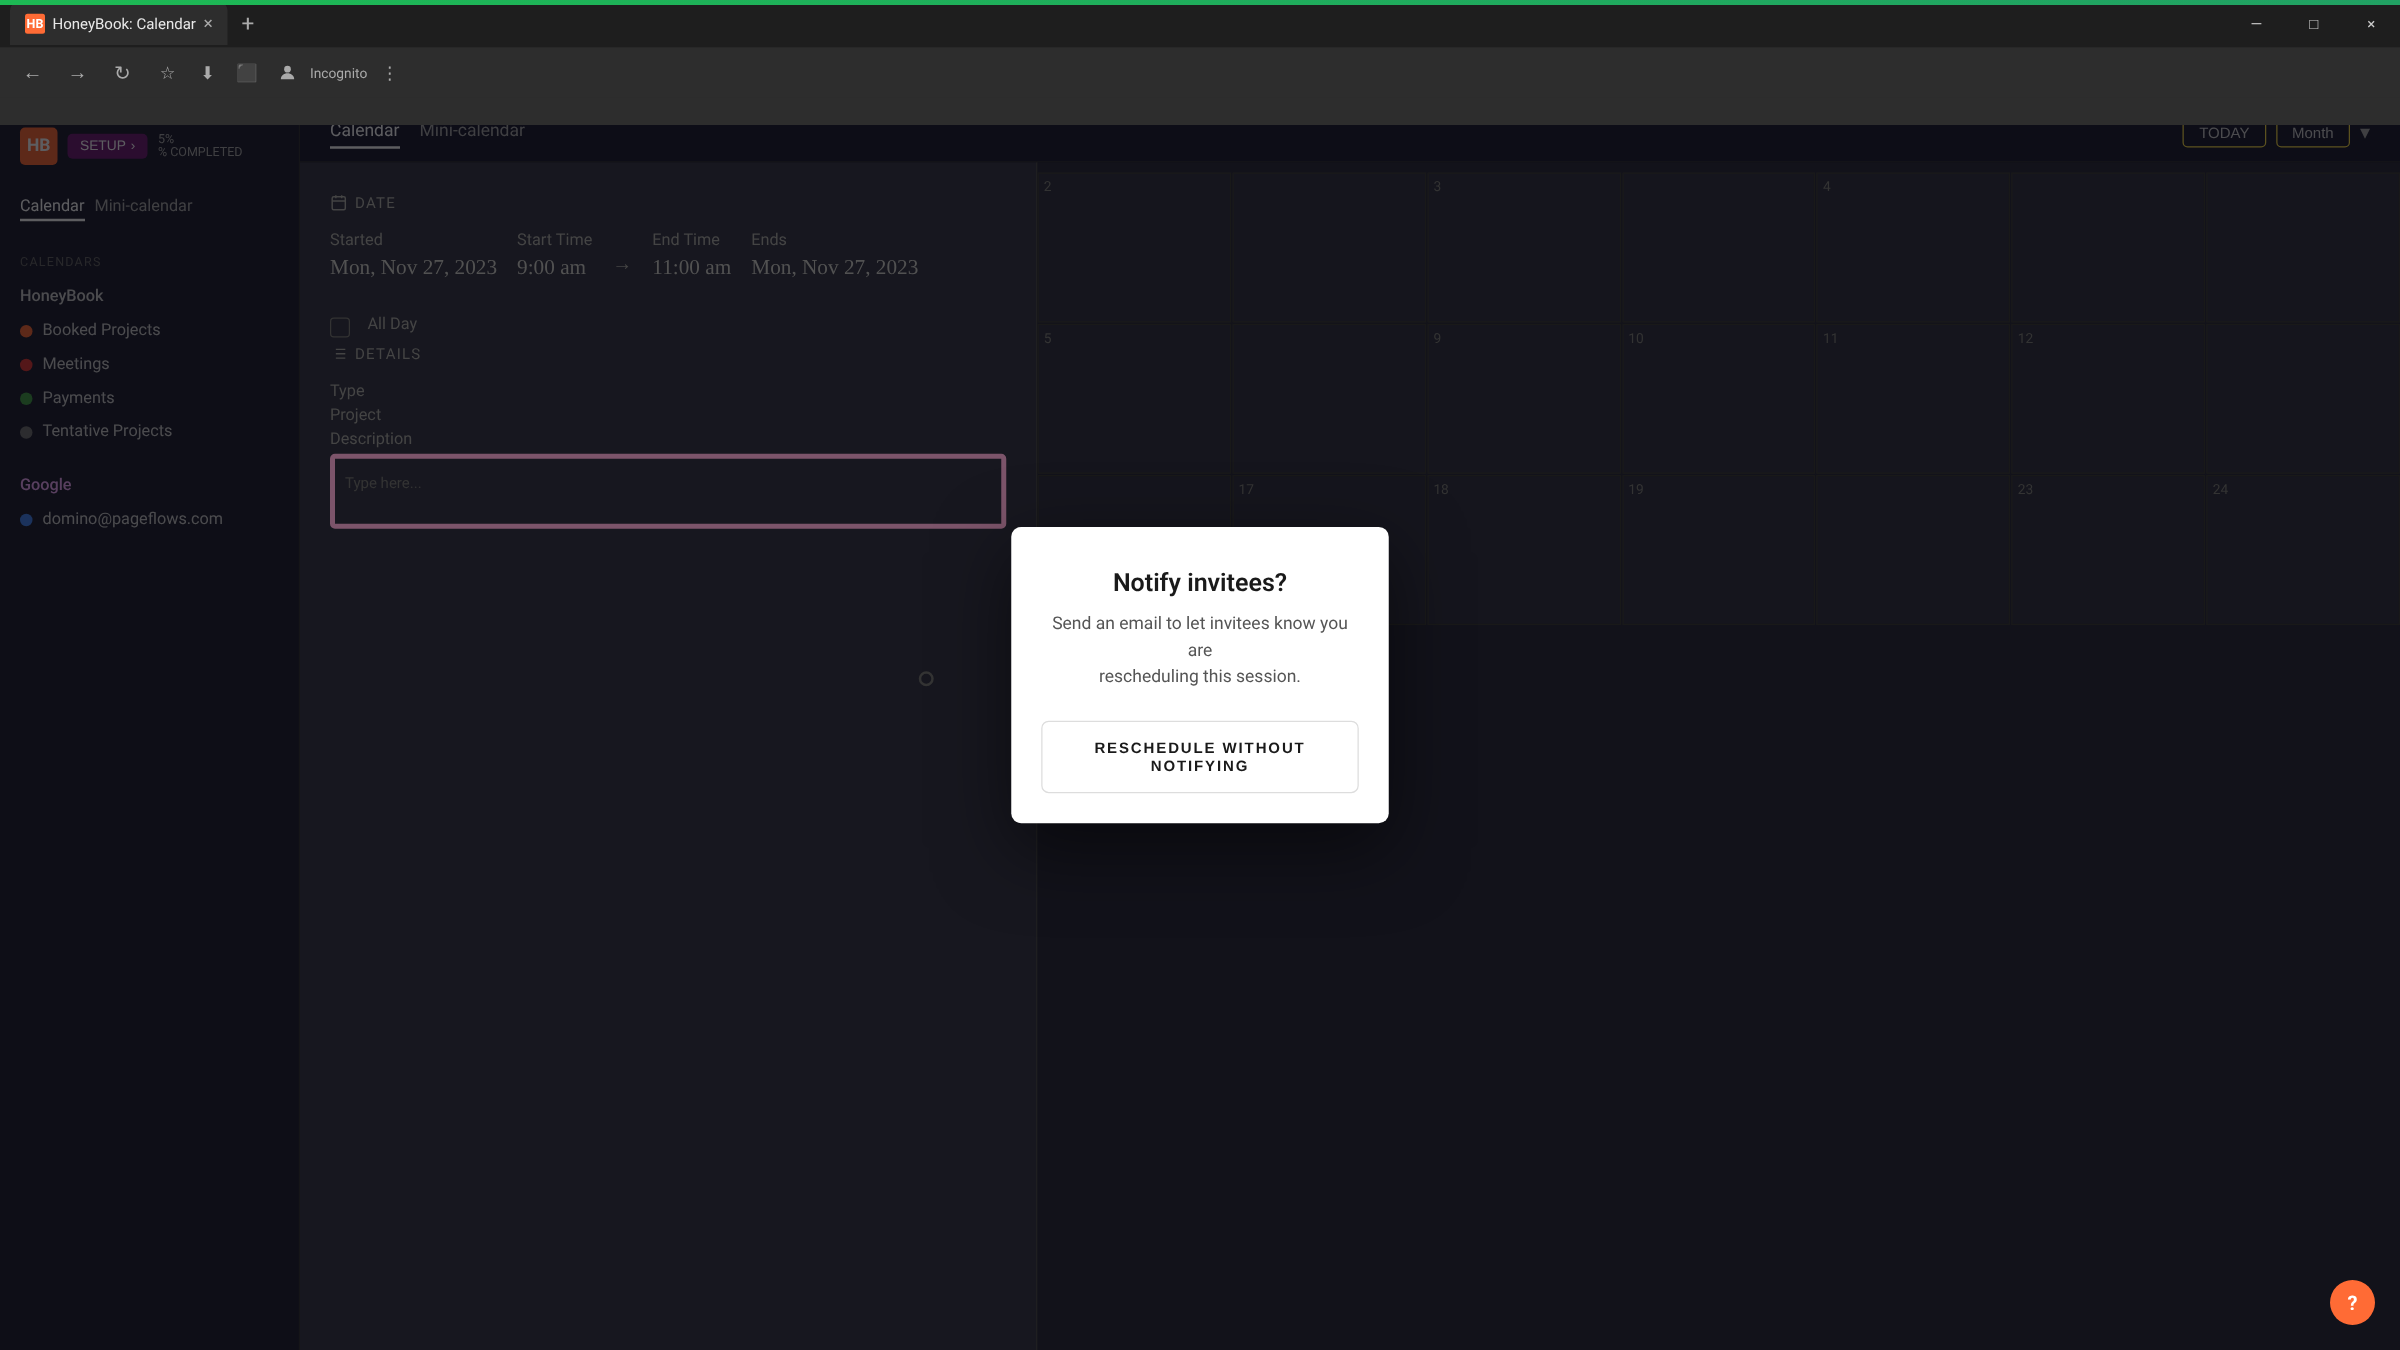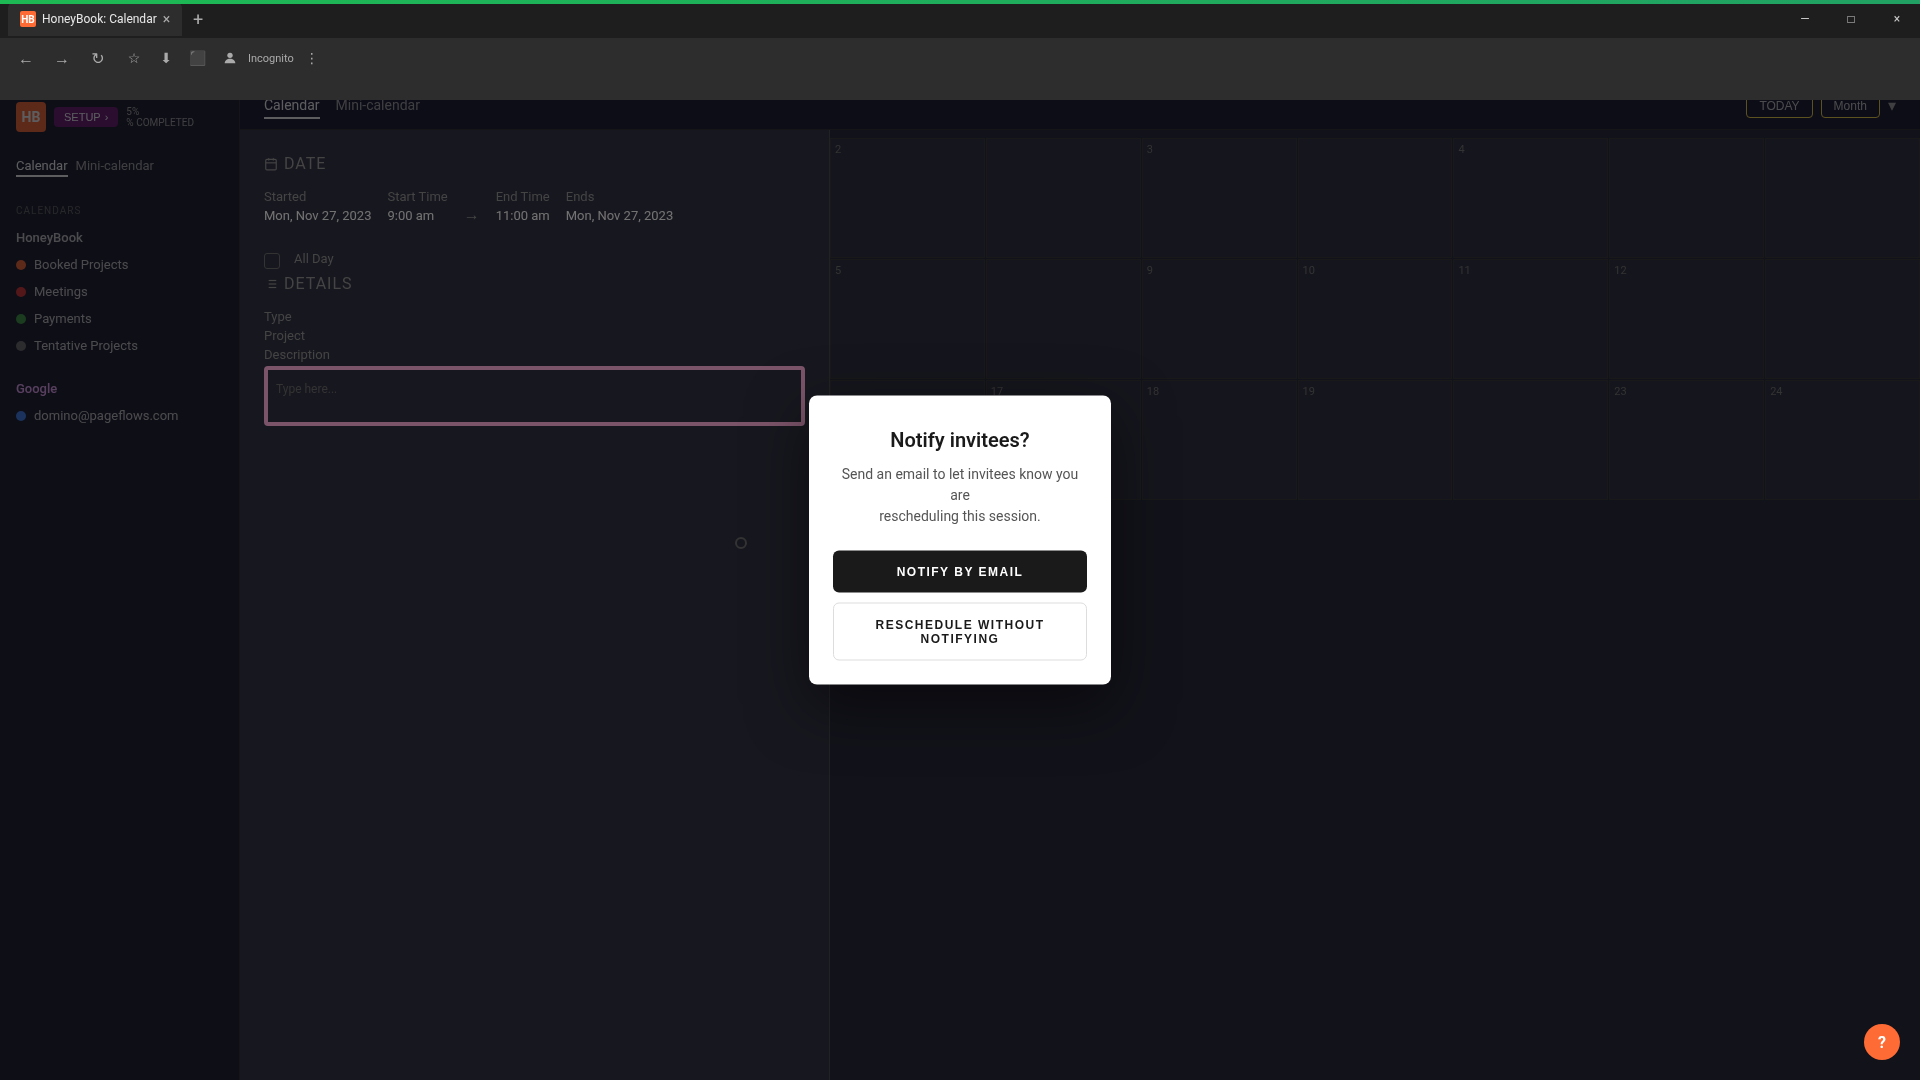--- a/index.html
+++ b/index.html
@@ -283,36 +283,37 @@
       color: #ccc;
       cursor: pointer;
       font-size: 12px;
     }
 
     .section-icon {
       display: inline-flex;
       align-items: center;
       gap: 6px;
       color: #888;
-      font-size: 16px;
+      font-size: 12px;
       text-transform: uppercase;
       letter-spacing: 1px;
       margin-bottom: 16px;
     }
 
     .field-label {
       font-size: 13px;
       color: #888;
       margin-bottom: 4px;
     }
 
     .field-value {
-      font-size: 13px;
-      color: #e5e5e5;
+      font-size: 17px;
+      color: #a3a3a3;
       margin-bottom: 12px;
+      font-family: Liberation Serif, serif;
     }
 
     
     .overlay {
       position: absolute;
       top: 0;
       left: 0;
       right: 0;
       bottom: 0;
       background: rgba(0,0,0,0.5);
@@ -763,19 +764,18 @@
 </div>
 
 <div class="overlay"></div>
 
 <div class="modal">
   <h2 class="modal-title">Notify invitees?</h2>
   <p class="modal-description">
     <span>Send an email to let invitees know you are</span><br>
     <span>rescheduling this session.</span>
   </p>
-  <button class="btn-primary">NOTIFY BY EMAIL</button>
   <button class="btn-secondary">RESCHEDULE WITHOUT NOTIFYING</button>
 </div>
 
 <div class="help-btn">?</div>
 
 <div class="cursor" style="left: 735px; top: 537px;"></div>
 
 </body></html>

